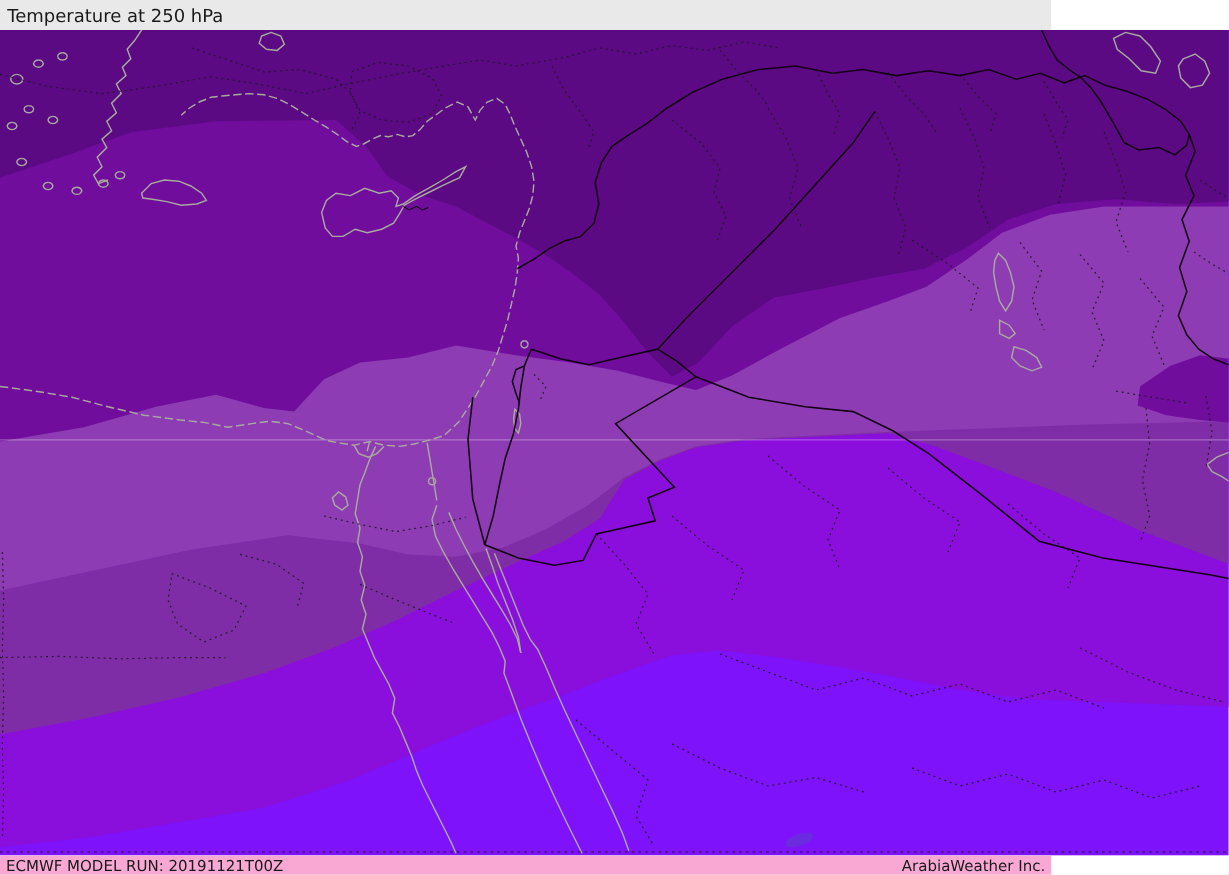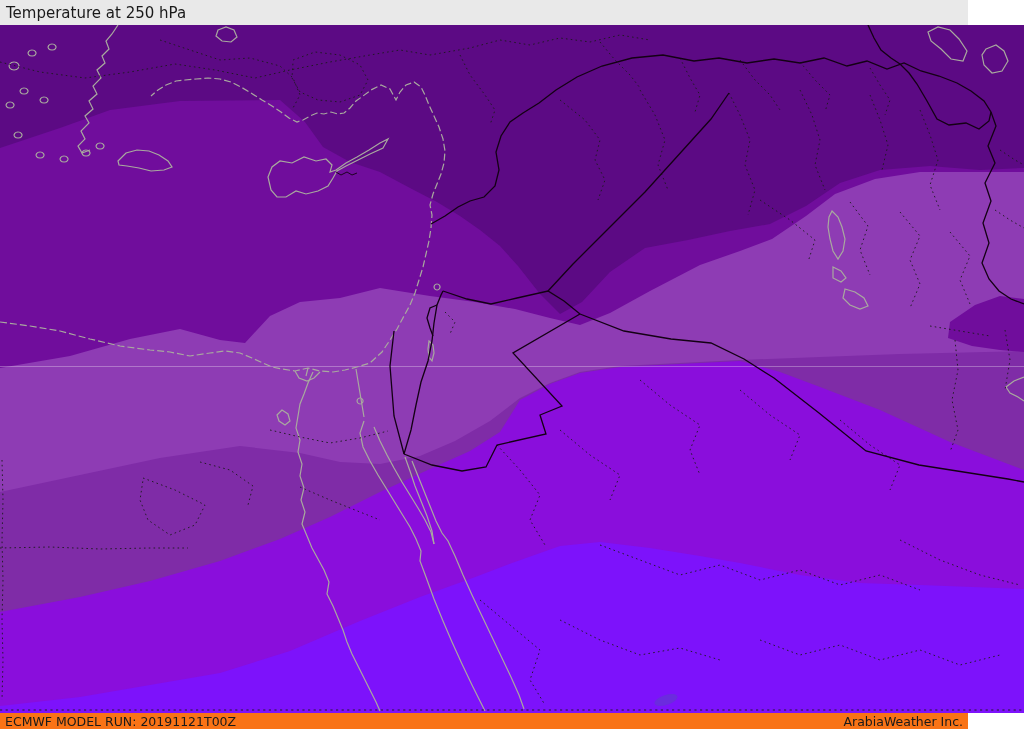--- a/index.html
+++ b/index.html
@@ -1,18 +1,18 @@
 <!DOCTYPE html>
 <html><head>
 <meta charset="utf-8">
 <style>
   html,body{margin:0;padding:0;background:#fff;}
   #stage{position:relative;width:1024px;height:729px;overflow:hidden;
          font-family:"DejaVu Sans","Liberation Sans",sans-serif;}
-  .bar{position:absolute;left:0;width:968px;display:flex;
+  .bar{position:absolute;left:0;width:876px;display:flex;
        justify-content:space-between;align-items:center;box-sizing:border-box;}
   #topbar{top:0;height:25px;padding:0 6px;font-size:15px;}
   #botbar{top:713px;height:16px;padding:0 5px;font-size:12.5px;}
   .bar span{white-space:nowrap;}
   #mapsvg{position:absolute;top:25px;left:0;}
 </style>
 </head>
 <body>
 
 <div id="stage">
@@ -114,18 +114,18 @@
       <path d="M580,314 L624,331 L671,339 L711,343 L744,359 L774,378 L819,413 L866,451 L919,465 L1008,479 L1024,482"></path>
       <path d="M580,314 L513,353 L562,406 L540,415 L546,434 L497,445 L486,467 L462,471 L432,465 L404,454"></path>
       <path d="M394,331 L390,366 L394,416 L404,454"></path>
       <path d="M404,454 L411,430 L416,405 L421,382 L428,361 L432,341 L434,323 L437,305 L441,295 L443,291"></path>
       <path d="M437,305 L430,308 L427,318 L430,328 L433,336"></path>
       <path d="M868,25 L874,38 L881,50 L891,58 L900,64 L909,73 L917,84 L927,101 L937,119 L949,125 L966,123 L979,129 L989,121 L991,112"></path>
       <path stroke-width="0.9" d="M336,172 L341,175 L347,172 L352,175 L357,173"></path>
     </g>
   </svg>
 
-  <div id="botbar" class="bar" style="background: #f97316; color: rgb(26, 26, 26);">
+  <div id="botbar" class="bar" style="background: #f9a8d4; color: rgb(26, 26, 26);">
     <span>ECMWF MODEL RUN: 20191121T00Z</span>
     <span>ArabiaWeather Inc.</span>
   </div>
 
 </div>
 
 </body></html>

